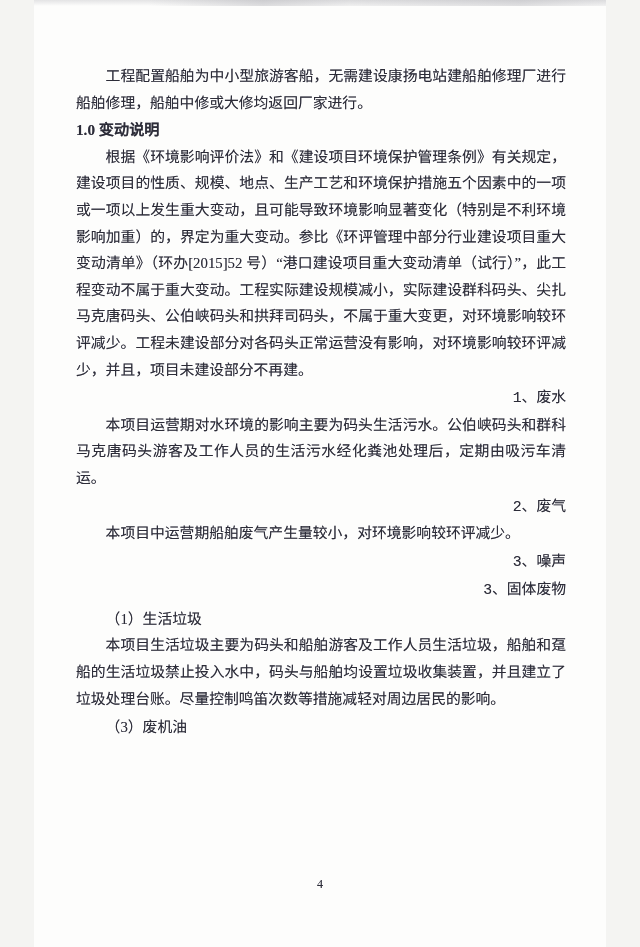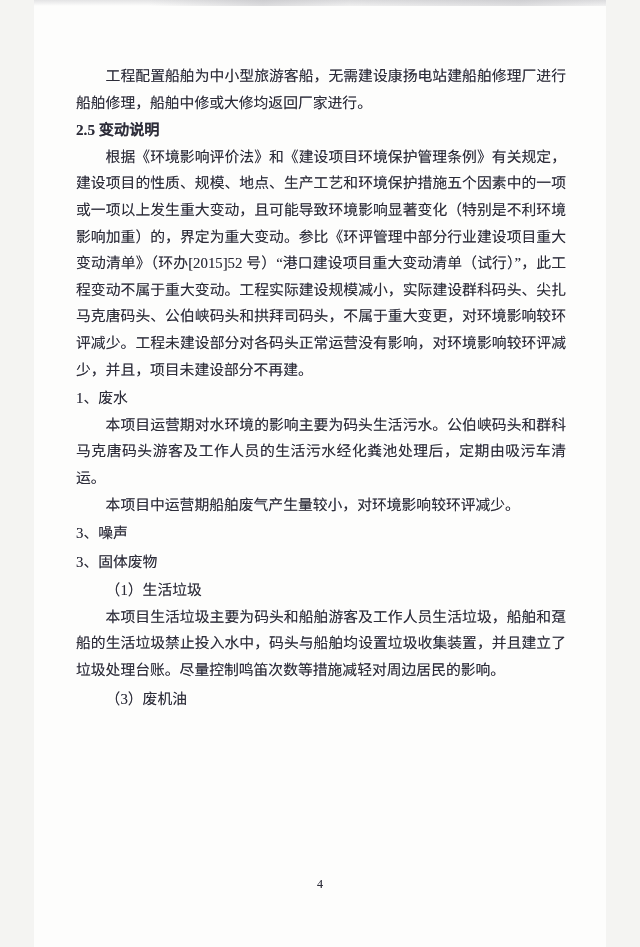--- a/index.html
+++ b/index.html
@@ -40,21 +40,22 @@
   .heading {
     margin: 1px 0 0 0;
     font-weight: 700;
     font-size: 15.2px;
     text-indent: 0;
     text-align: left;
   }
   .item {
     margin: 2px 0 0 0;
     text-indent: 0;
-    text-align: left;
+    text-align: right;
+    font-family: Liberation Mono, monospace;
   }
   .sub-item {
     margin: 2px 0 0 0;
     text-indent: 2em;
     text-align: left;
   }
   .page-number {
     position: absolute;
     left: 0; right: 0;
     bottom: 49px;
@@ -65,29 +66,30 @@
   }
 </style>
 </head>
 <body>
 
 <div class="page">
   <div class="scan-edge-top"></div>
 
   <p class="para">工程配置船舶为中小型旅游客船，无需建设康扬电站建船舶修理厂进行船舶修理，船舶中修或大修均返回厂家进行。</p>
 
-  <p class="heading">2.5 变动说明</p>
+  <p class="heading">1.0 变动说明</p>
 
   <p class="para">根据《环境影响评价法》和《建设项目环境保护管理条例》有关规定，建设项目的性质、规模、地点、生产工艺和环境保护措施五个因素中的一项或一项以上发生重大变动，且可能导致环境影响显著变化（特别是不利环境影响加重）的，界定为重大变动。参比《环评管理中部分行业建设项目重大变动清单》（环办[2015]52 号）“港口建设项目重大变动清单（试行）”，此工程变动不属于重大变动。工程实际建设规模减小，实际建设群科码头、尖扎马克唐码头、公伯峡码头和拱拜司码头，不属于重大变更，对环境影响较环评减少。工程未建设部分对各码头正常运营没有影响，对环境影响较环评减少，并且，项目未建设部分不再建。</p>
 
 
   <p class="item">1、废水</p>
 
   <p class="para">本项目运营期对水环境的影响主要为码头生活污水。公伯峡码头和群科马克唐码头游客及工作人员的生活污水经化粪池处理后，定期由吸污车清运。</p>
 
+  <p class="item">2、废气</p>
 
   <p class="para">本项目中运营期船舶废气产生量较小，对环境影响较环评减少。</p>
 
   <p class="item">3、噪声</p>
 
 
   <p class="item">3、固体废物</p>
 
   <p class="sub-item">（1）生活垃圾</p>
 

